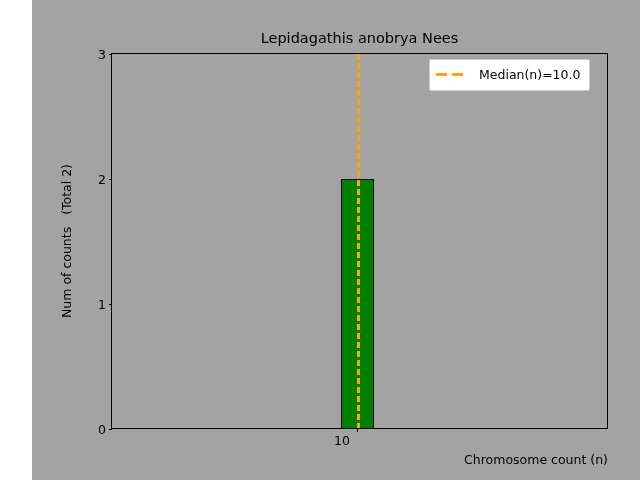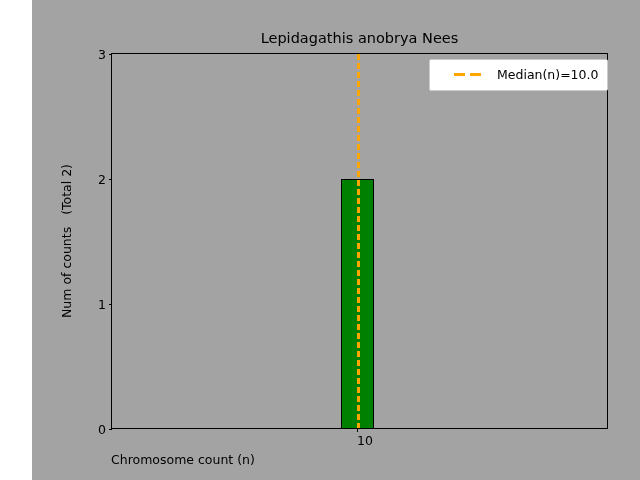--- a/index.html
+++ b/index.html
@@ -110,21 +110,21 @@
     white-space: nowrap;
     color: #000000;
   }
 
   
   #xlabel {
     position: absolute;
     left: 79px;
     top: 452px;
     width: 497px;
-    text-align: left;
+    text-align: right;
     font-size: 12.5px;
     line-height: 15px;
     white-space: nowrap;
   }
   #ylabel {
     position: absolute;
     left: 27px;
     top: 53px;
     height: 376px;
     width: 16px;
@@ -142,21 +142,21 @@
   }
 
   
   #legend {
     position: absolute;
     left: 397px;
     top: 59px;
     border: 0.9px solid #cccccc;
     background: #ffffff;
     border-radius: 2px;
-    padding: 6px 9px 7px 24px;
+    padding: 6px 9px 7px 6px;
     box-sizing: border-box;
     display: flex;
     align-items: flex-start;
     gap: 9px;
   }
   #legend-handle {
     width: 34px;
     height: 17px;
     position: relative;
     flex: 0 0 auto;
@@ -196,21 +196,21 @@
     <div class="ytick-mark" style="top:250px;"></div>
     <div class="ytick-label" style="top:250px;">1</div>
 
     <div class="ytick-mark" style="top:125px;"></div>
     <div class="ytick-label" style="top:125px;">2</div>
 
     <div class="ytick-mark" style="top:0px;"></div>
     <div class="ytick-label" style="top:0px;">3</div>
 
     <div class="xtick-mark" style="left:245px;"></div>
-    <div class="xtick-label" style="left:253px;">10</div>
+    <div class="xtick-label" style="left:230px;">10</div>
 
     <div id="plot-area">
 
       <div class="bar" style="left:228.5px; width:33px; top:125px; height:250px;"></div>
 
       <div class="median-line" style="left:245px; top:0px; height:375px;"></div>
     </div>
 
   </div>
 

